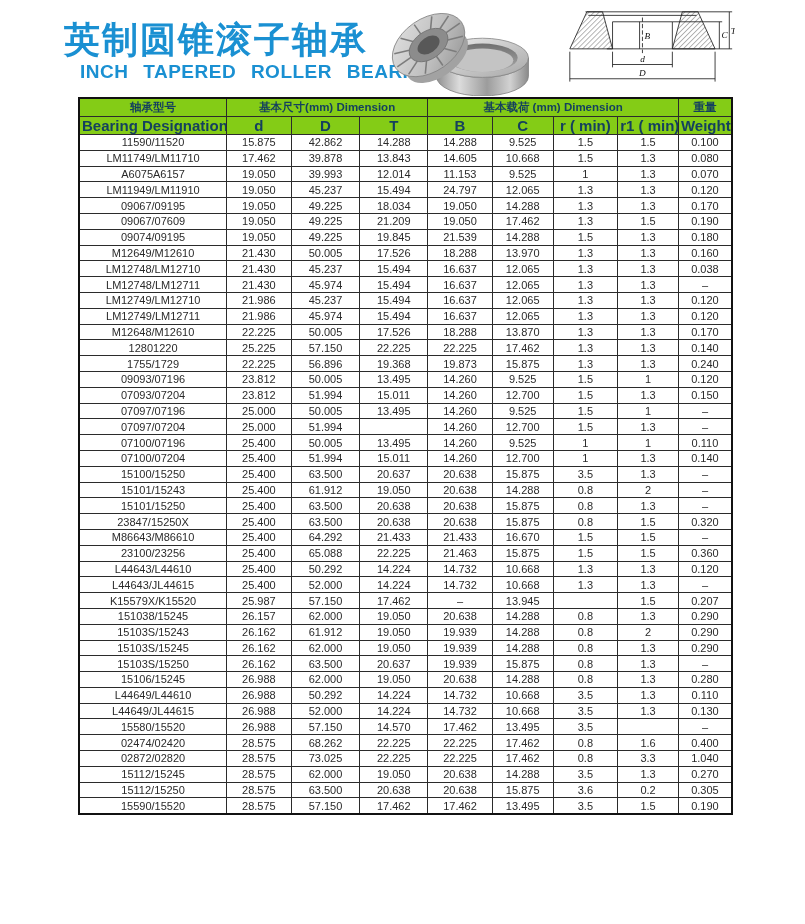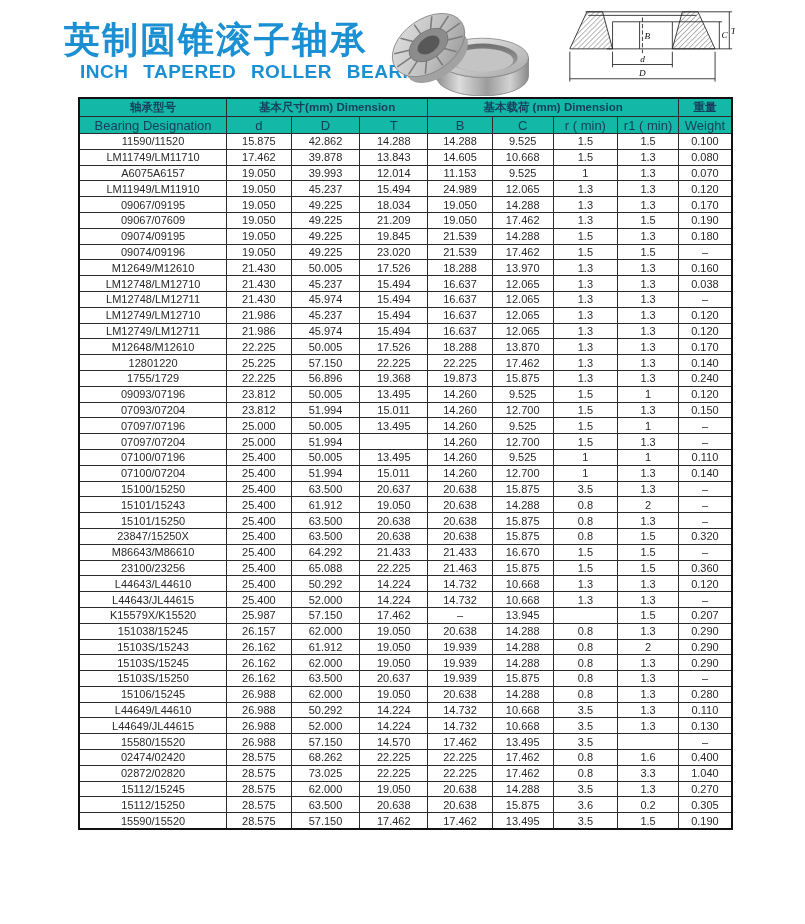--- a/index.html
+++ b/index.html
@@ -21,23 +21,23 @@
 
   table.bearing {
     position:absolute; top:97px; left:78px; width:655px;
     border-collapse:collapse; table-layout:fixed;
     font-size:11px; color:#2a2a2a; border:2px solid #111;
   }
   table.bearing th, table.bearing td {
     border:1px solid #2b2b2b; text-align:center; padding:0 2px; overflow:hidden; white-space:nowrap;
   }
   table.bearing thead th {
-    background:#14b8a6; color:#14405e; height:17px; font-size:11.5px; font-weight:bold;
+    background:#84cc16; color:#14405e; height:17px; font-size:11.5px; font-weight:bold;
   }
-  table.bearing thead tr.cols th { font-weight:normal; font-size:13px; height:16px; }
+  table.bearing thead tr.cols th { font-weight:bold; font-size:15px; height:16px; }
   table.bearing tbody td { height:14.8px; line-height:14px; background:#ffffff; }
   col.c-desig { width:22.6%; }
   col.c-d  { width:9.9%; }  col.c-D  { width:10.5%; } col.c-T  { width:10.4%; }
   col.c-B  { width:9.9%; }  col.c-C  { width:9.3%; }  col.c-r  { width:9.9%; }
   col.c-r1 { width:9.3%; }  col.c-w  { width:8.2%; }
 </style>
 </head>
 <body>
 
 <div class="masthead">
@@ -213,21 +213,21 @@
         <td>9.525</td>
         <td>1</td>
         <td>1.3</td>
         <td>0.070</td>
       </tr>
       <tr>
         <td>LM11949/LM11910</td>
         <td>19.050</td>
         <td>45.237</td>
         <td>15.494</td>
-        <td>24.989</td>
+        <td>24.797</td>
         <td>12.065</td>
         <td>1.3</td>
         <td>1.3</td>
         <td>0.120</td>
       </tr>
       <tr>
         <td>09067/09195</td>
         <td>19.050</td>
         <td>49.225</td>
         <td>18.034</td>
@@ -251,31 +251,20 @@
       <tr>
         <td>09074/09195</td>
         <td>19.050</td>
         <td>49.225</td>
         <td>19.845</td>
         <td>21.539</td>
         <td>14.288</td>
         <td>1.5</td>
         <td>1.3</td>
         <td>0.180</td>
-      </tr>
-      <tr>
-        <td>09074/09196</td>
-        <td>19.050</td>
-        <td>49.225</td>
-        <td>23.020</td>
-        <td>21.539</td>
-        <td>17.462</td>
-        <td>1.5</td>
-        <td>1.5</td>
-        <td>–</td>
       </tr>
       <tr>
         <td>M12649/M12610</td>
         <td>21.430</td>
         <td>50.005</td>
         <td>17.526</td>
         <td>18.288</td>
         <td>13.970</td>
         <td>1.3</td>
         <td>1.3</td>

